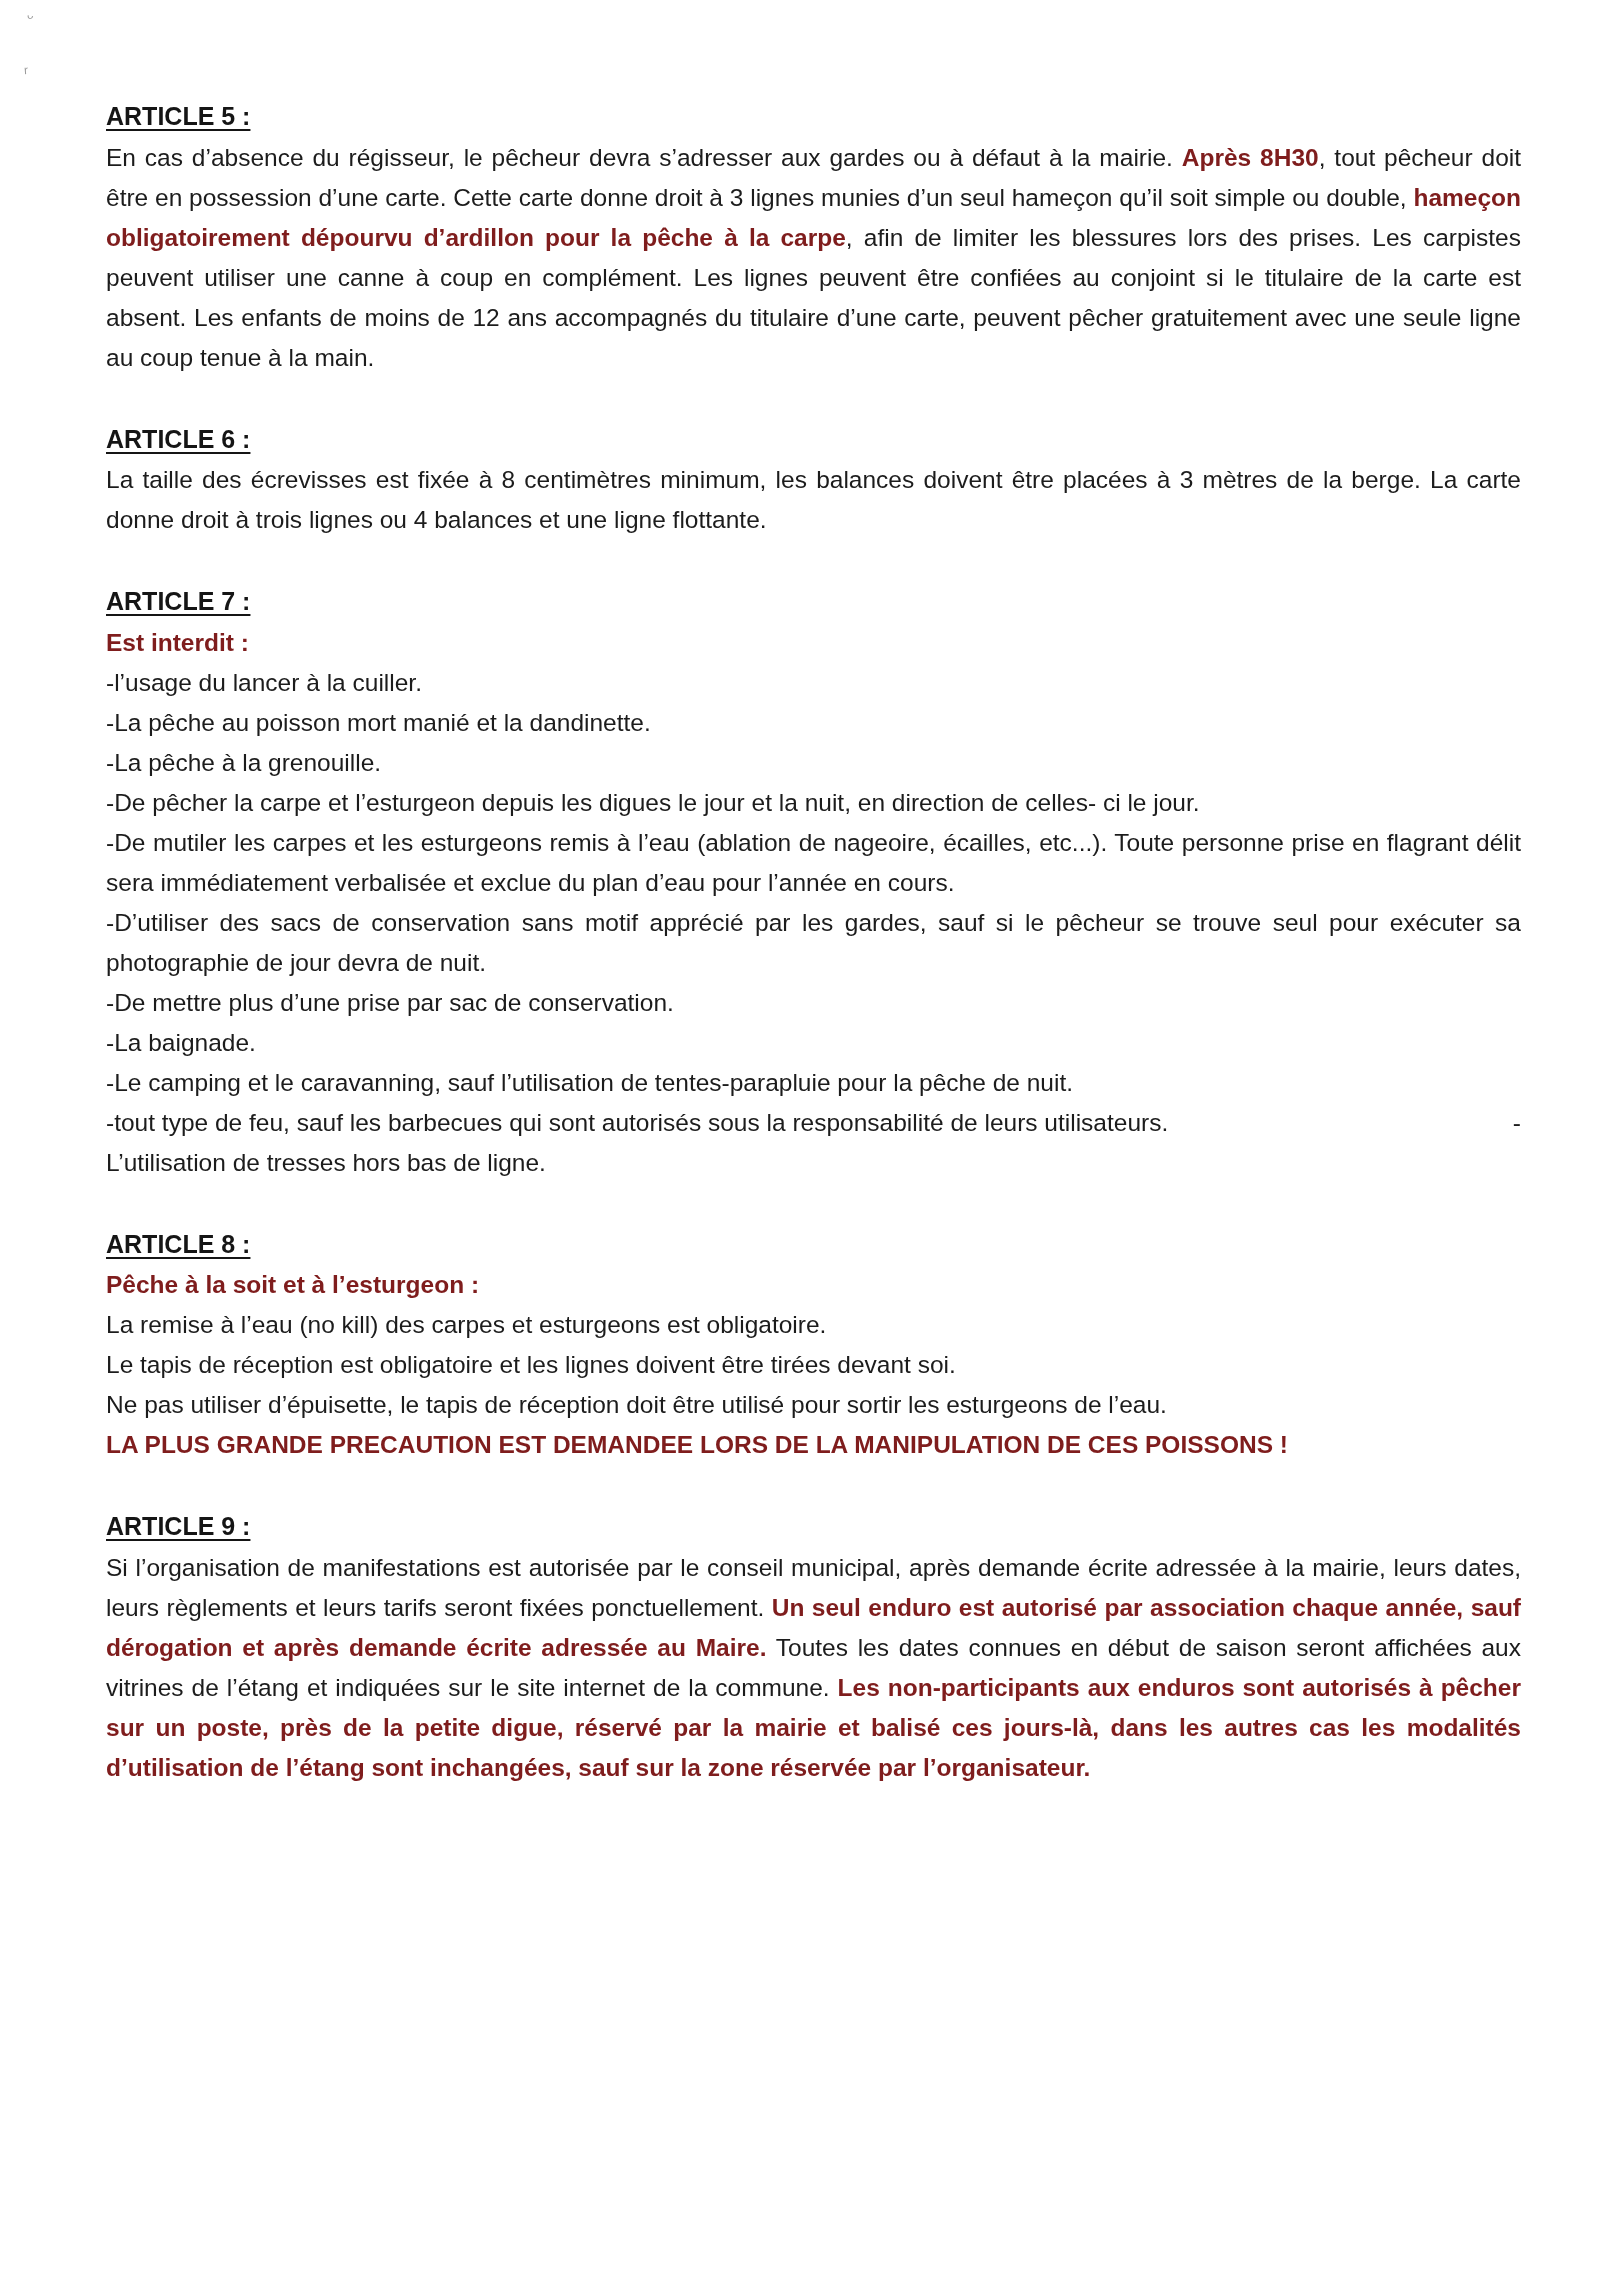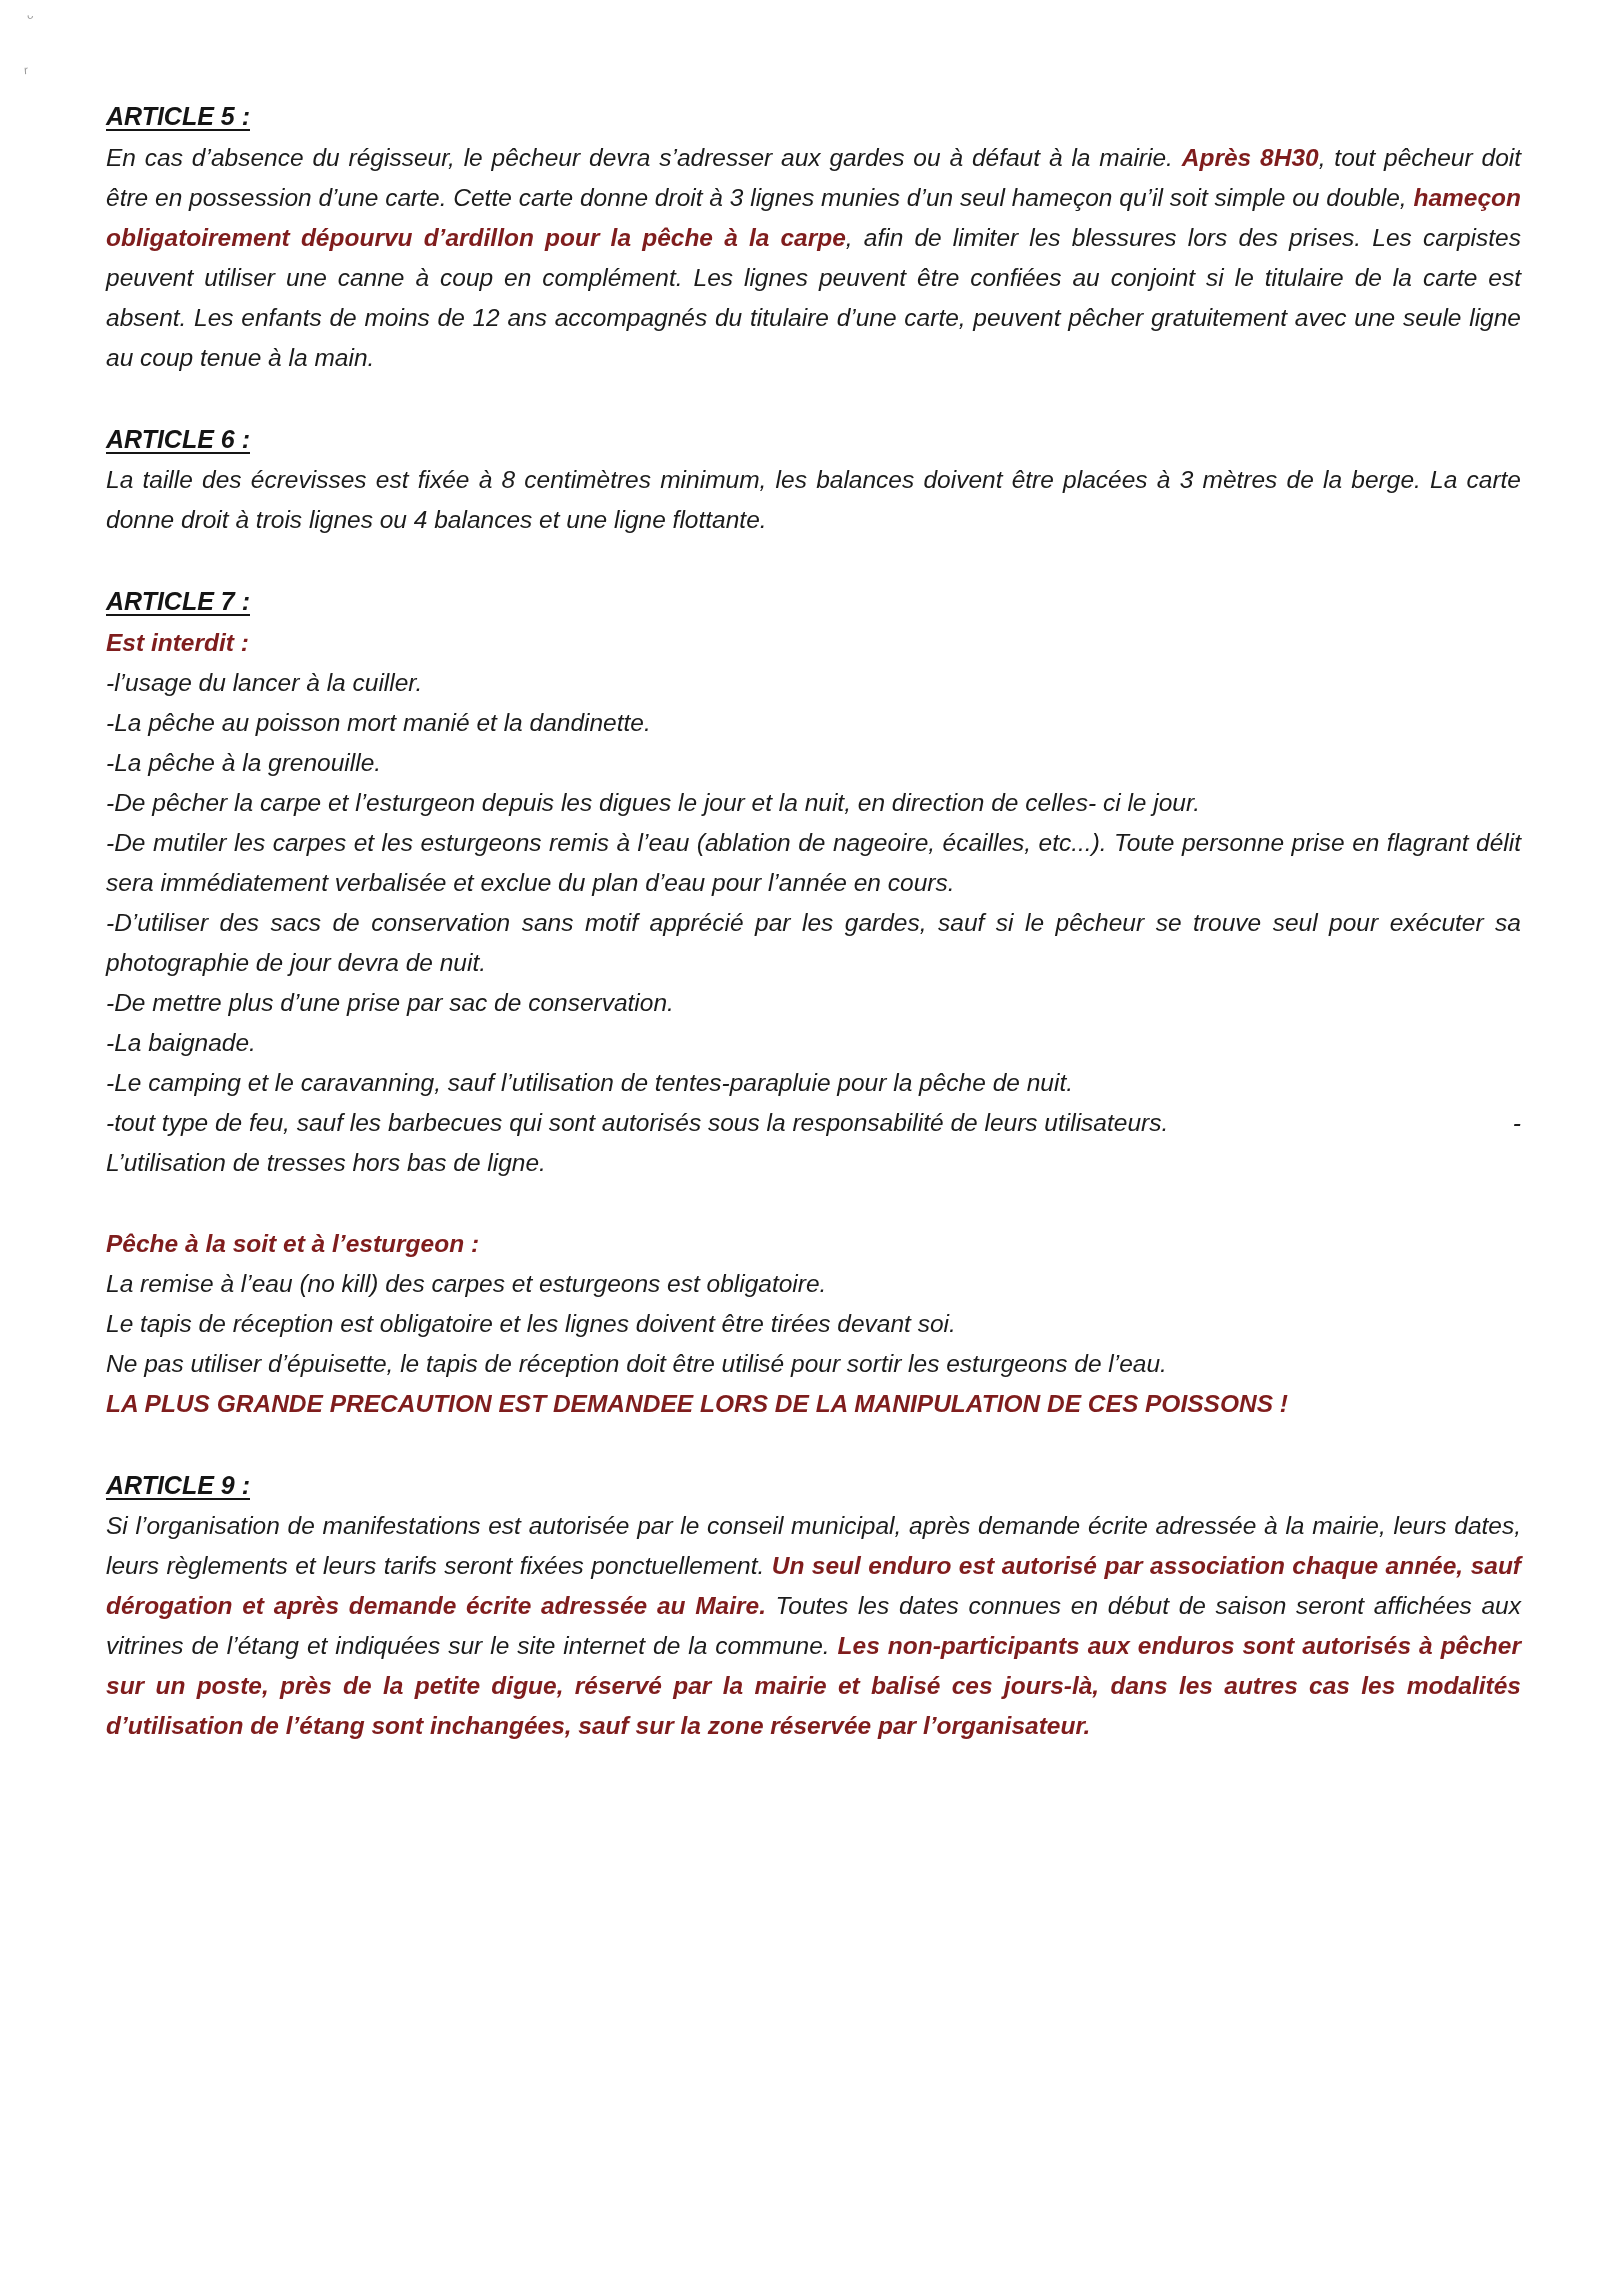--- a/index.html
+++ b/index.html
@@ -21,21 +21,21 @@
     user-select: none;
   }
   .artifact-1 { top: 9.2px; left: 27px; transform: rotate(10deg); }
   .artifact-2 { top: 64px; left: 24px; transform: rotate(-4deg); }
   .content {
     position: absolute;
     top: 96px;
     left: 106px;
     width: 1415px;
   }
-  .article { margin-bottom: 41px; font-style: italic; }
+  .article { margin-bottom: 41px; }
   .article:last-child { margin-bottom: 16px; }
   .article-heading {
     font-size: 25px;
     font-weight: 700;
     line-height: 40px;
     text-decoration: underline;
     text-underline-offset: 3.8px;
     color: #151515;
     margin-bottom: 1.5px;
   }
@@ -73,20 +73,21 @@
         <p class="para"><span>-De pêcher la carpe et l’esturgeon depuis les digues le jour et la nuit, en direction de celles- ci le jour.</span></p>
         <p class="para"><span>-De mutiler les carpes et les esturgeons remis à l’eau (ablation de nageoire, écailles, etc...). Toute personne prise en flagrant délit sera immédiatement verbalisée et exclue du plan d’eau pour l’année en cours.</span></p>
         <p class="para"><span>-D’utiliser des sacs de conservation sans motif apprécié par les gardes, sauf si le pêcheur se trouve seul pour exécuter sa photographie de jour devra de nuit.</span></p>
         <p class="para"><span>-De mettre plus d’une prise par sac de conservation.</span></p>
         <p class="para"><span>-La baignade.</span></p>
         <p class="para"><span>-Le camping et le caravanning, sauf l’utilisation de tentes-parapluie pour la pêche de nuit.</span></p>
         <p class="para"><span class="fr">-</span><span>-tout type de feu, sauf les barbecues qui sont autorisés sous la responsabilité de leurs utilisateurs.</span></p>
         <p class="para"><span>L’utilisation de tresses hors bas de ligne.</span></p>
       </section>
       <section class="article">
+        <h2 class="article-heading">ARTICLE 8 :</h2>
         <p class="para"><span class="b">Pêche à la soit et à l’esturgeon :</span></p>
         <p class="para"><span>La remise à l’eau (no kill) des carpes et esturgeons est obligatoire.</span></p>
         <p class="para"><span>Le tapis de réception est obligatoire et les lignes doivent être tirées devant soi.</span></p>
         <p class="para"><span>Ne pas utiliser d’épuisette, le tapis de réception doit être utilisé pour sortir les esturgeons de l’eau.</span></p>
         <p class="para"><span class="b">LA PLUS GRANDE PRECAUTION EST DEMANDEE LORS DE LA MANIPULATION DE CES POISSONS !</span></p>
       </section>
       <section class="article">
         <h2 class="article-heading">ARTICLE 9 :</h2>
         <p class="para"><span>Si l’organisation de manifestations est autorisée par le conseil municipal, après demande écrite adressée à la mairie, leurs dates, leurs règlements et leurs tarifs seront fixées ponctuellement. </span><span class="b">Un seul enduro est autorisé par association chaque année, sauf dérogation et après demande écrite adressée au Maire.</span><span> Toutes les dates connues en début de saison seront affichées aux vitrines de l’étang et indiquées sur le site internet de la commune. </span><span class="b">Les non-participants aux enduros sont autorisés à pêcher sur un poste, près de la petite digue, réservé par la mairie et balisé ces jours-là, dans les autres cas les modalités d’utilisation de l’étang sont inchangées, sauf sur la zone réservée par l’organisateur.</span></p>
       </section>

